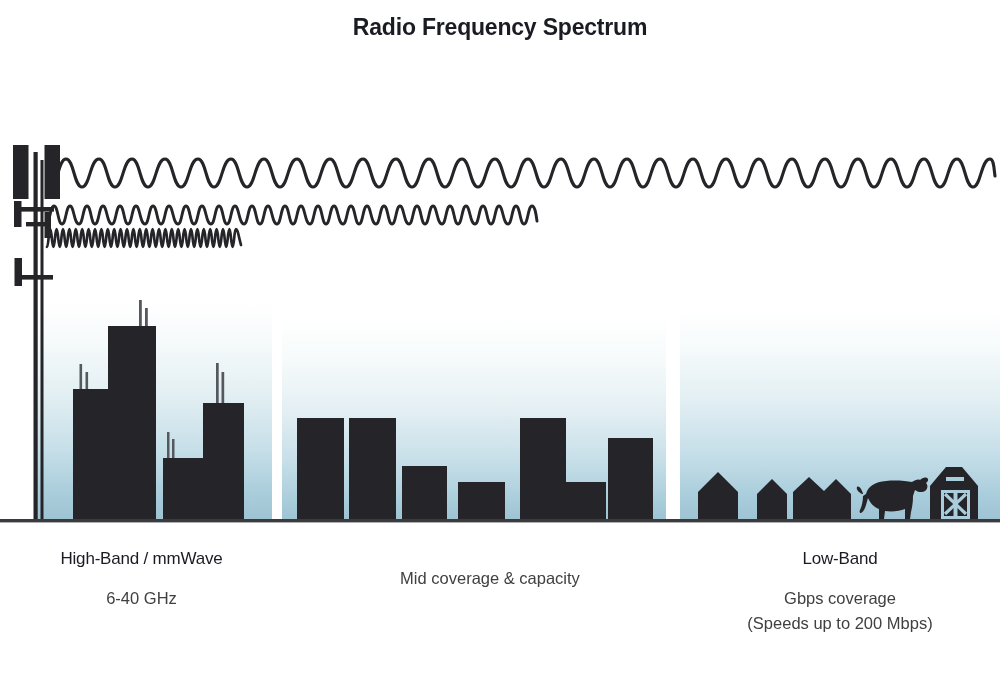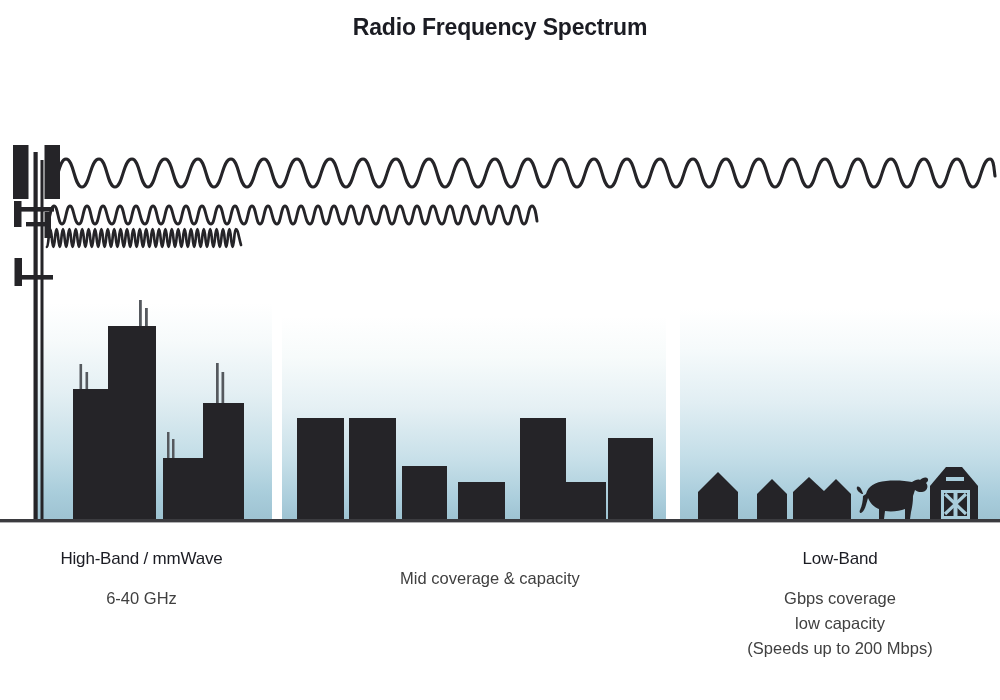--- a/index.html
+++ b/index.html
@@ -286,16 +286,15 @@
 <div class="band-block" id="b2">
   <div class="band-lines">
     <div>Mid coverage &amp; capacity</div>
   </div>
 </div>
 
 <div class="band-block" id="b3">
   <div class="band-title">Low-Band</div>
   <div class="band-lines">
     <div>Gbps coverage</div>
-    <div>low capacity</div>
     <div>(Speeds up to 200 Mbps)</div>
   </div>
 </div>
 
 </body></html>

